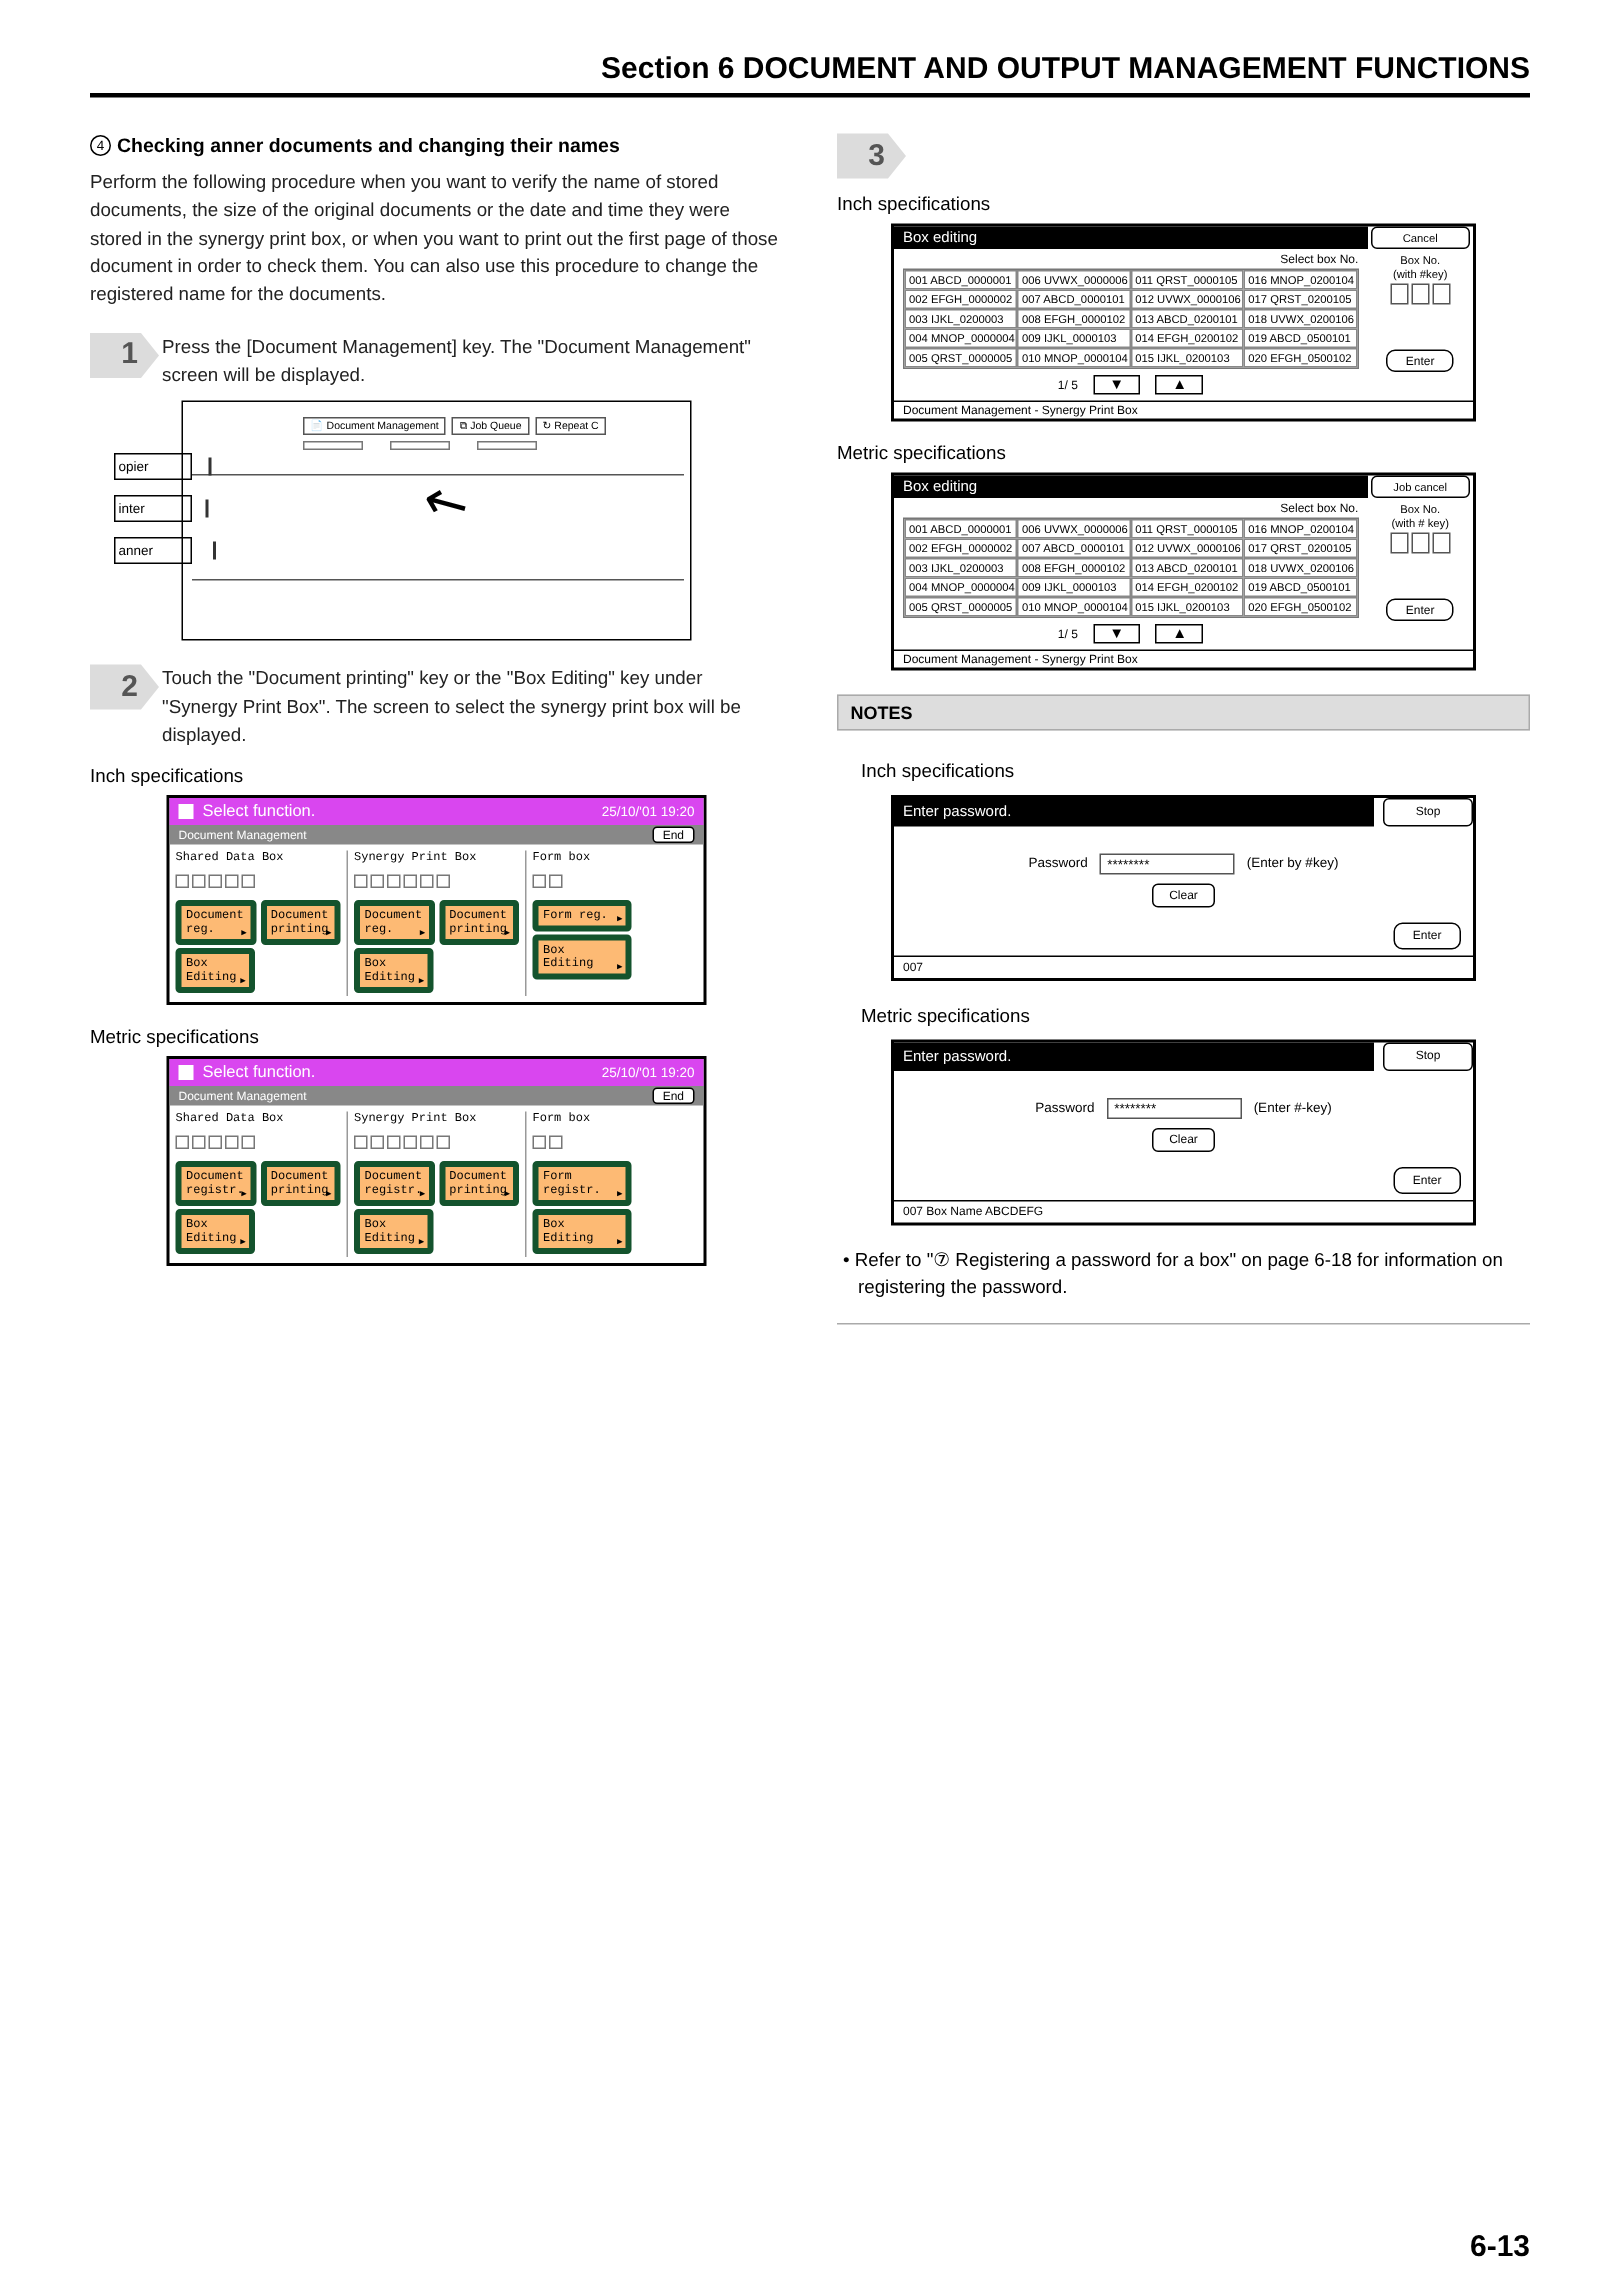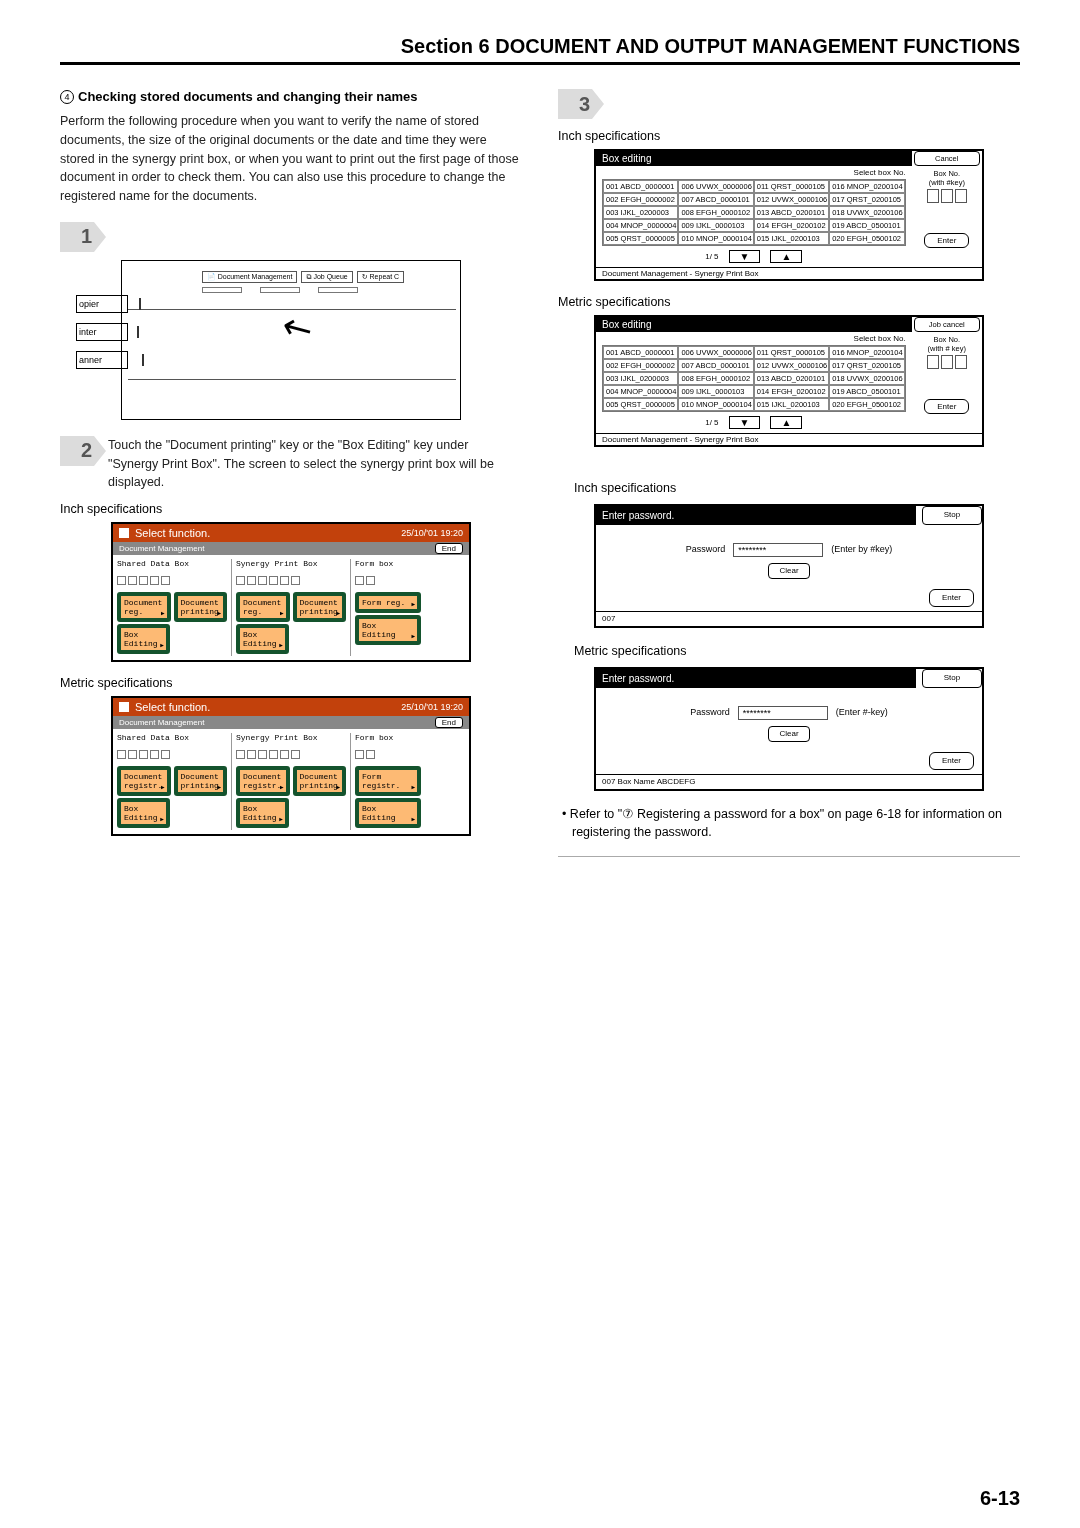--- a/index.html
+++ b/index.html
@@ -43,21 +43,21 @@
   }
   .step-badge::after{ content:""; position:absolute; right:-12px; top:0; width:0;height:0;
     border-top:15px solid transparent; border-bottom:15px solid transparent; border-left:12px solid #dcdcdc;}
   .caption { font-size:12.5px; margin:10px 0 4px 0; }
   
   .screen {
     border:2px solid #000; background:#fff; font-size:9px;
     width: 360px; margin: 6px auto 14px auto; position:relative;
   }
   .screen .titlebar {
-    background:#c2410c; color:#fff; padding:3px 6px; font-size:11px;
+    background:#d946ef; color:#fff; padding:3px 6px; font-size:11px;
     display:flex; align-items:center; gap:6px;
   }
   .screen .titlebar .sq { width:10px;height:10px;background:#fff;display:inline-block; }
   .screen .smbar { background:#888; color:#fff; font-size:8px; padding:1px 6px; display:flex; justify-content:space-between; align-items:center;}
   .screen .smbar .endbtn{ background:#fff;color:#000;border:1px solid #000;border-radius:3px;padding:0 6px;font-size:8px;}
   .timestamp { color:#fff; font-size:9px; margin-left:auto; }
   .panel-body { display:flex; padding:4px; gap:4px;font-family:Liberation Mono, monospace;}
   .panel-col { flex:1; border-left:1px solid #999; padding-left:4px;}
   .panel-col:first-child{border-left:none;padding-left:0;}
   .panel-col .ph{ font-size:8px; margin-bottom:2px;}
@@ -112,26 +112,27 @@
 </head>
 <body>
 
 <div class="section-header">Section 6  DOCUMENT AND OUTPUT MANAGEMENT FUNCTIONS</div>
 
 <div class="columns">
 
   <div class="col">
     <div class="subhead">
       <span class="circled-num-icon">4</span>
-      <span>Checking stored documents and changing their names</span>
+      <span>Checking anner documents and changing their names</span>
     </div>
     <p class="body">Perform the following procedure when you want to verify the name of stored documents, the size of the original documents or the date and time they were stored in the synergy print box, or when you want to print out the first page of those document in order to check them. You can also use this procedure to change the registered name for the documents.</p>
 
     <div class="step-row">
       <div class="step-badge">1</div>
+      <p class="body" style="flex:1">Press the [Document Management] key. The "Document Management" screen will be displayed.</p>
     </div>
 
     <div class="console">
       <div class="tabbar">
         <div class="tab">
             <span>📄</span>
             <span>Document Management</span>
           </div>
         <div class="tab">
             <span>⧉</span>
@@ -408,20 +409,21 @@
               <span></span>
               <span></span>
             </div>
           <div style="height:28px;"></div>
           <span class="enterbtn">Enter</span>
         </div>
       </div>
       <div class="footer-line">Document Management - Synergy Print Box</div>
     </div>
 
+    <div class="notes-title">NOTES</div>
     <div class="notes-body">
 
       <div class="caption" style="margin-left:12px">Inch specifications</div>
       <div class="screen pwd-screen">
         <div class="pwd-head">
             <div class="t">Enter password.</div>
             <div class="stop">Stop</div>
           </div>
         <div class="pwd-body">
           <div class="pwd-row">

